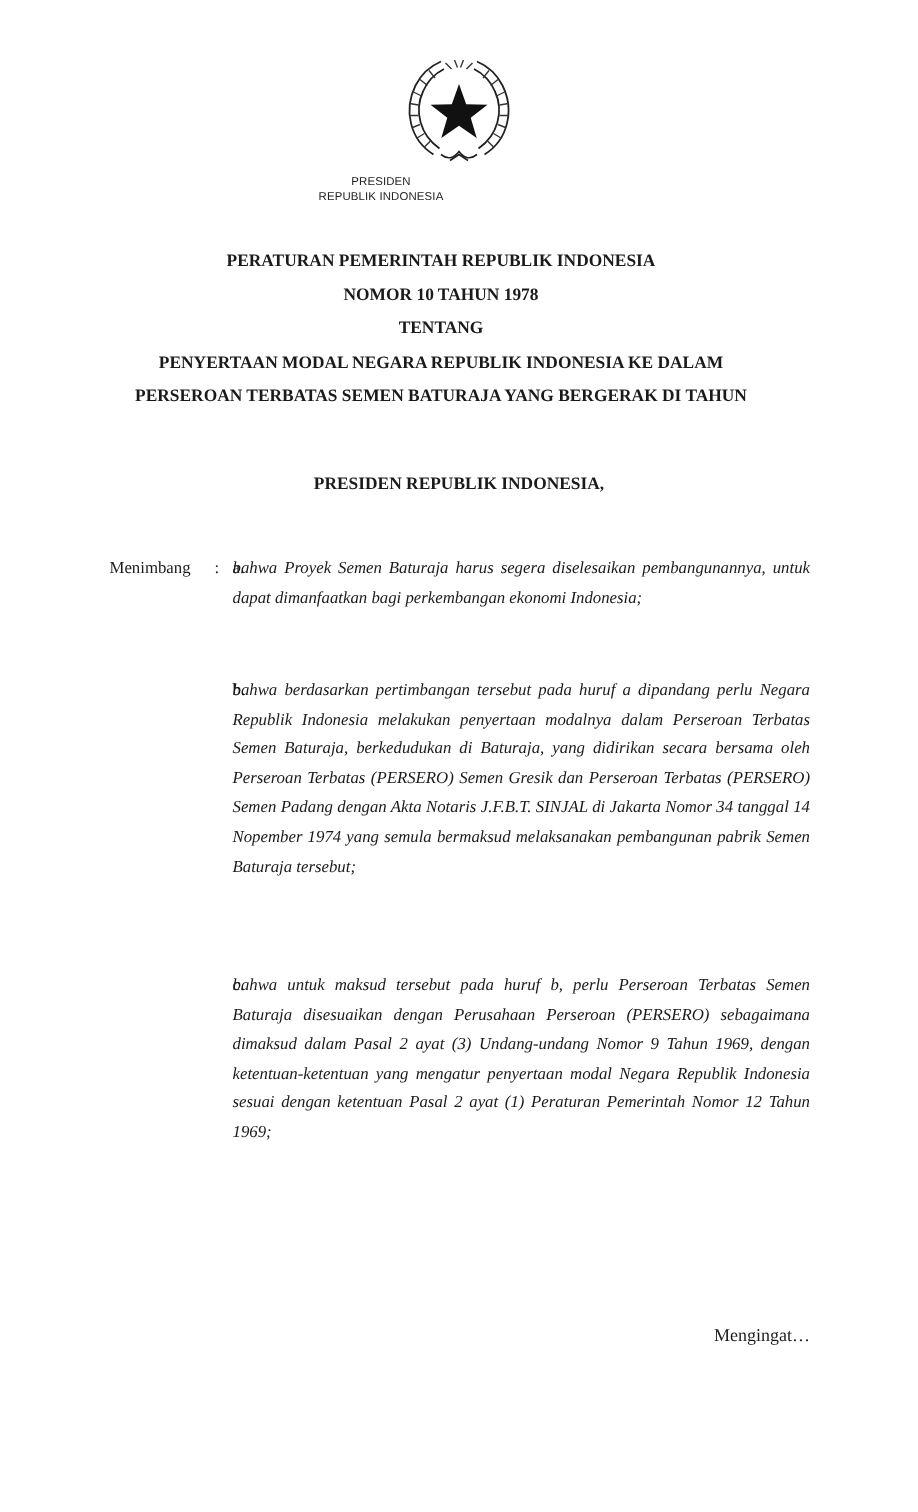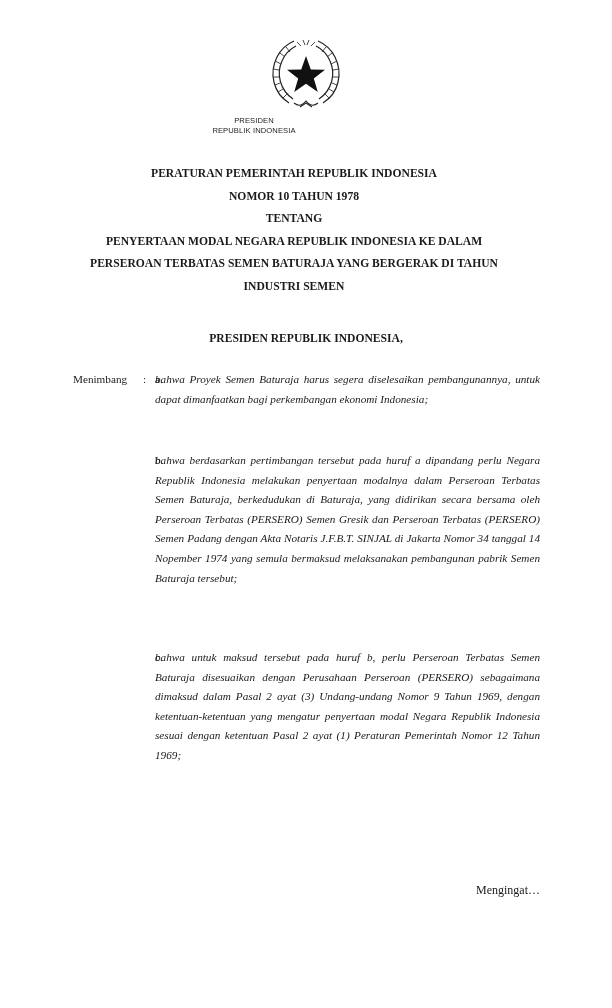--- a/index.html
+++ b/index.html
@@ -7,21 +7,21 @@
          font-family: "Liberation Serif", serif; color: #1a1a1a; }
   .emblem { position: absolute; left: 267px; top: 37px; width: 78px; height: 74px; }
   .emblem-caption { position: absolute; left: 0; width: 508px; text-align: center;
          font-family: "Liberation Sans", sans-serif; font-size: 7.6px; color: #222; letter-spacing: 0.1px; }
   .cap1 { top: 116px; }
   .cap2 { top: 126px; }
   .title-block { position: absolute; left: 48px; width: 492px; top: 163px; text-align: center;
          font-weight: bold; font-size: 11.6px; line-height: 22.5px; }
   .title-line { display: block; white-space: nowrap; }
   .president { position: absolute; left: 0; width: 612px; top: 316px; text-align: center;
-         font-weight: bold; font-size: 11.6px; margin-top: 16px; }
+         font-weight: bold; font-size: 11.6px; }
   .considering-label { position: absolute; left: 73px; top: 373px; font-size: 11.2px; }
   .colon { position: absolute; left: 143px; top: 373px; font-size: 11.2px; }
   .item { position: absolute; left: 155px; width: 385px; font-size: 11.2px; line-height: 19.6px; }
   .item .marker { position: absolute; left: 0; top: 0; width: 17px; }
   .item .text { text-align: justify; text-align-last: left; font-style: italic; }
   .item-a { top: 370px; }
   .item-b { top: 451px; }
   .item-c { top: 648px; }
   .footer-next { position: absolute; right: 72px; top: 883px; font-size: 12px; }
 </style>
@@ -67,21 +67,20 @@
   </svg>
   <div class="emblem-caption cap1">PRESIDEN</div>
   <div class="emblem-caption cap2">REPUBLIK INDONESIA</div>
 
   <div class="title-block">
     <span class="title-line">PERATURAN PEMERINTAH REPUBLIK INDONESIA</span>
     <span class="title-line">NOMOR 10 TAHUN 1978</span>
     <span class="title-line">TENTANG</span>
     <span class="title-line">PENYERTAAN MODAL NEGARA REPUBLIK INDONESIA KE DALAM</span>
     <span class="title-line">PERSEROAN TERBATAS SEMEN BATURAJA YANG BERGERAK DI TAHUN</span>
-    <span class="title-line">INDUSTRI SEMEN</span>
   </div>
 
   <div class="president">PRESIDEN REPUBLIK INDONESIA,</div>
 
   <div class="considering-label">Menimbang</div>
   <div class="colon">:</div>
 
   <div class="item item-a">
     <span class="marker">a.</span>
     <div class="text">bahwa Proyek Semen Baturaja harus segera diselesaikan pembangunannya, untuk dapat dimanfaatkan bagi perkembangan ekonomi Indonesia;</div>

